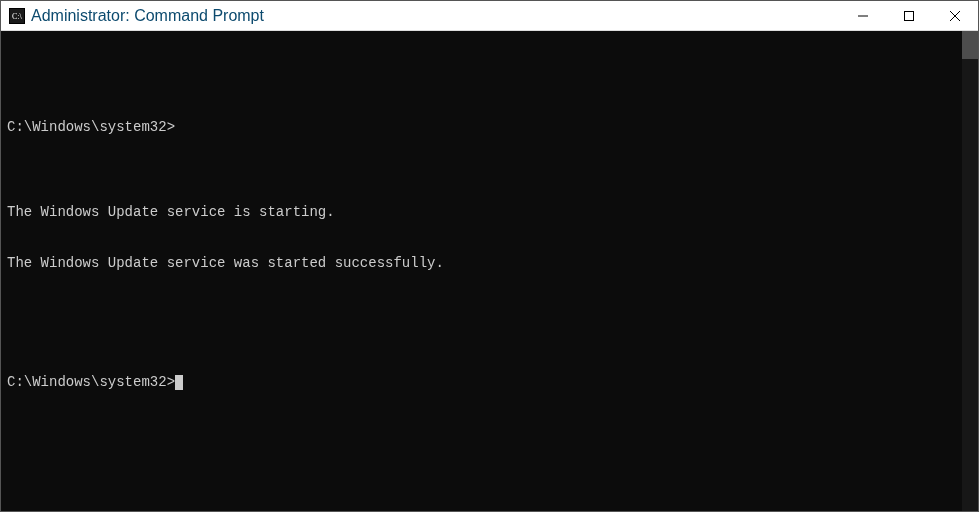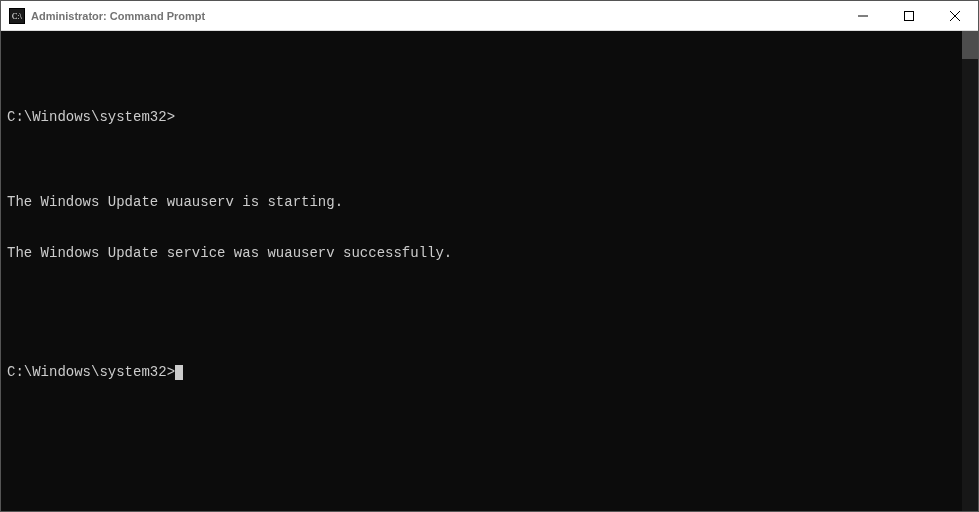--- a/index.html
+++ b/index.html
@@ -37,24 +37,23 @@
       margin-right: 6px;
       display: flex;
       align-items: center;
       justify-content: center;
     }
     .titlebar-icon svg {
       width: 16px;
       height: 16px;
     }
     .titlebar-title {
-      font-size: 11px;
-      color: #737373;
+      font-size: 16px;
+      color: #0c4a6e;
       flex: 1;
-      font-weight: bold;
     }
     .titlebar-controls {
       display: flex;
       height: 100%;
     }
     .titlebar-btn {
       width: 46px;
       height: 100%;
       display: flex;
       align-items: center;
@@ -68,21 +67,21 @@
       width: 10px;
       height: 10px;
     }
     .terminal {
       flex: 1;
       background: #0c0c0c;
       color: #cccccc;
       font-family: Consolas, "Courier New", monospace;
       font-size: 14px;
       line-height: 17px;
-      padding: 10px 6px;
+      padding: 20px 6px;
       white-space: pre;
       overflow: hidden;
       position: relative;
     }
     .terminal-line {
       display: block;
     }
     .cursor {
       display: inline-block;
       width: 8px;
@@ -137,22 +136,22 @@
             <line x1="0" y1="0" x2="10" y2="10" stroke="#000" stroke-width="1"></line>
             <line x1="10" y1="0" x2="0" y2="10" stroke="#000" stroke-width="1"></line>
           </svg>
       </button>
     </div>
   </div>
   <div class="terminal">
     <span class="terminal-line"></span>
     <span class="terminal-line">C:\Windows\system32&gt;</span>
     <span class="terminal-line"></span>
-    <span class="terminal-line">The Windows Update wuauserv is starting.</span>
-    <span class="terminal-line">The Windows Update service was wuauserv successfully.</span>
+    <span class="terminal-line">The Windows Update service is starting.</span>
+    <span class="terminal-line">The Windows Update service was started successfully.</span>
     <span class="terminal-line"></span>
     <span class="terminal-line"></span>
     <span class="terminal-line"><span>C:\Windows\system32&gt;</span><span class="cursor"></span></span>
     <div class="scrollbar">
       <div class="scrollbar-thumb"></div>
     </div>
   </div>
 </div>
 
 </body></html>

